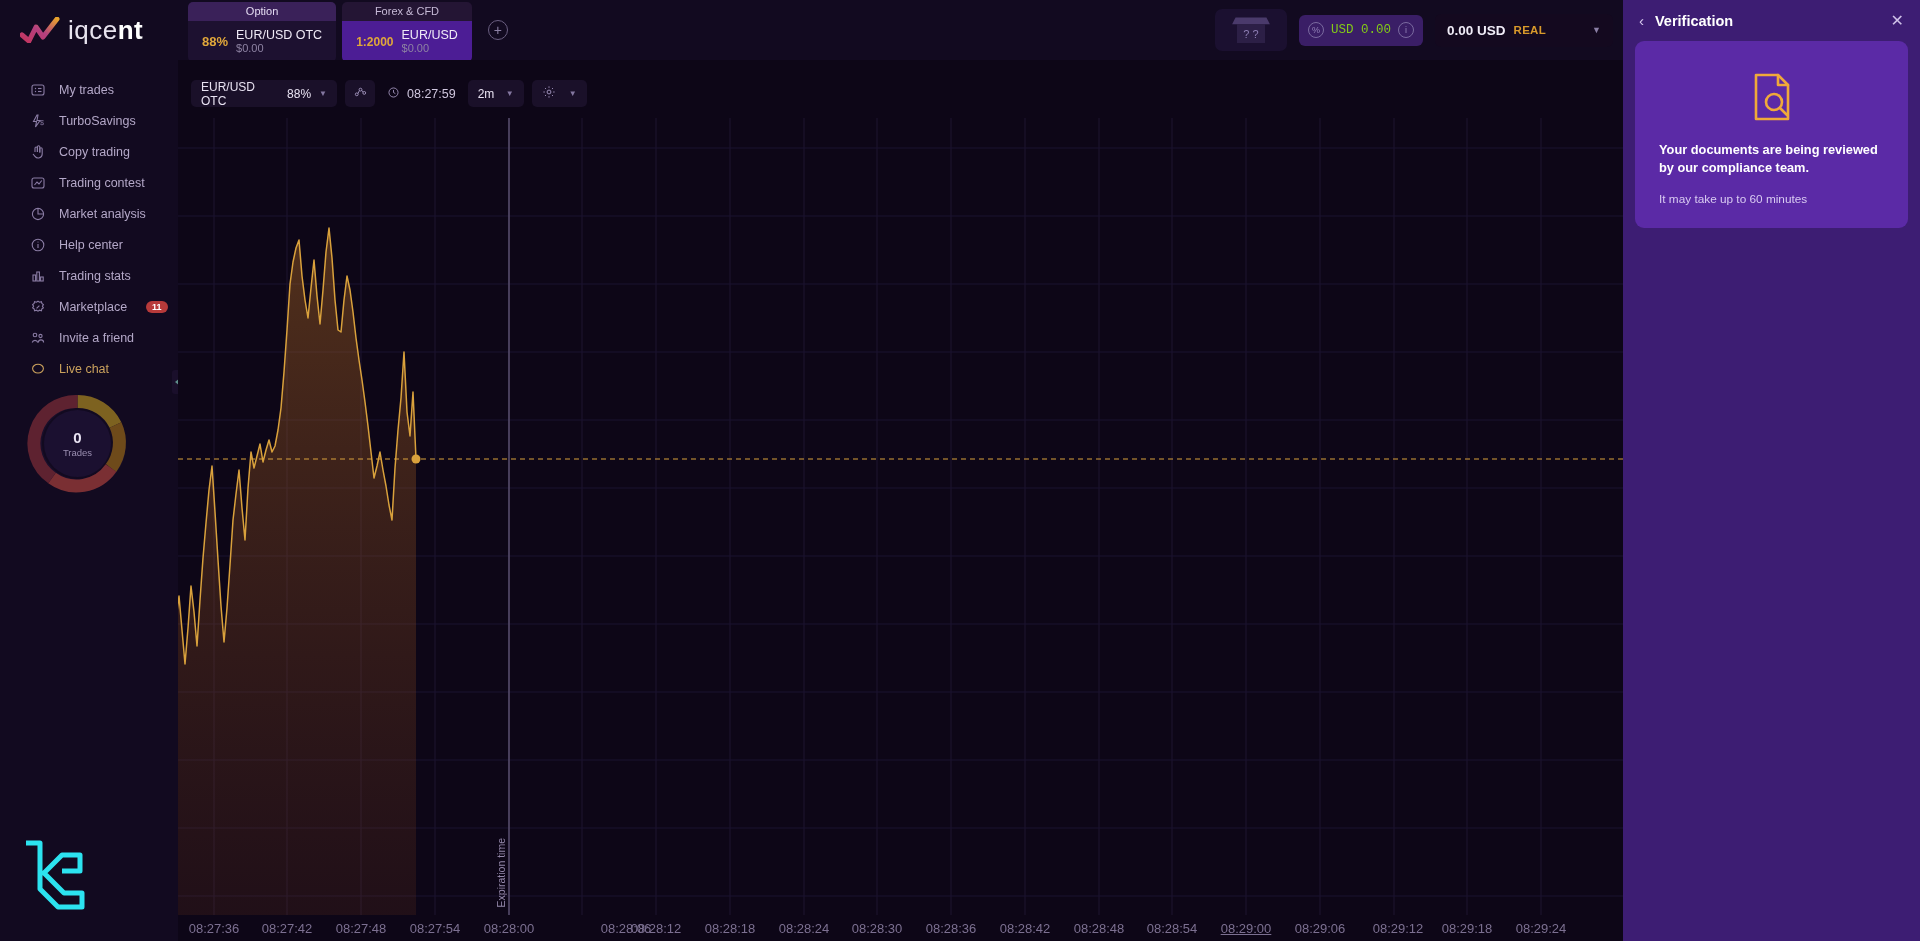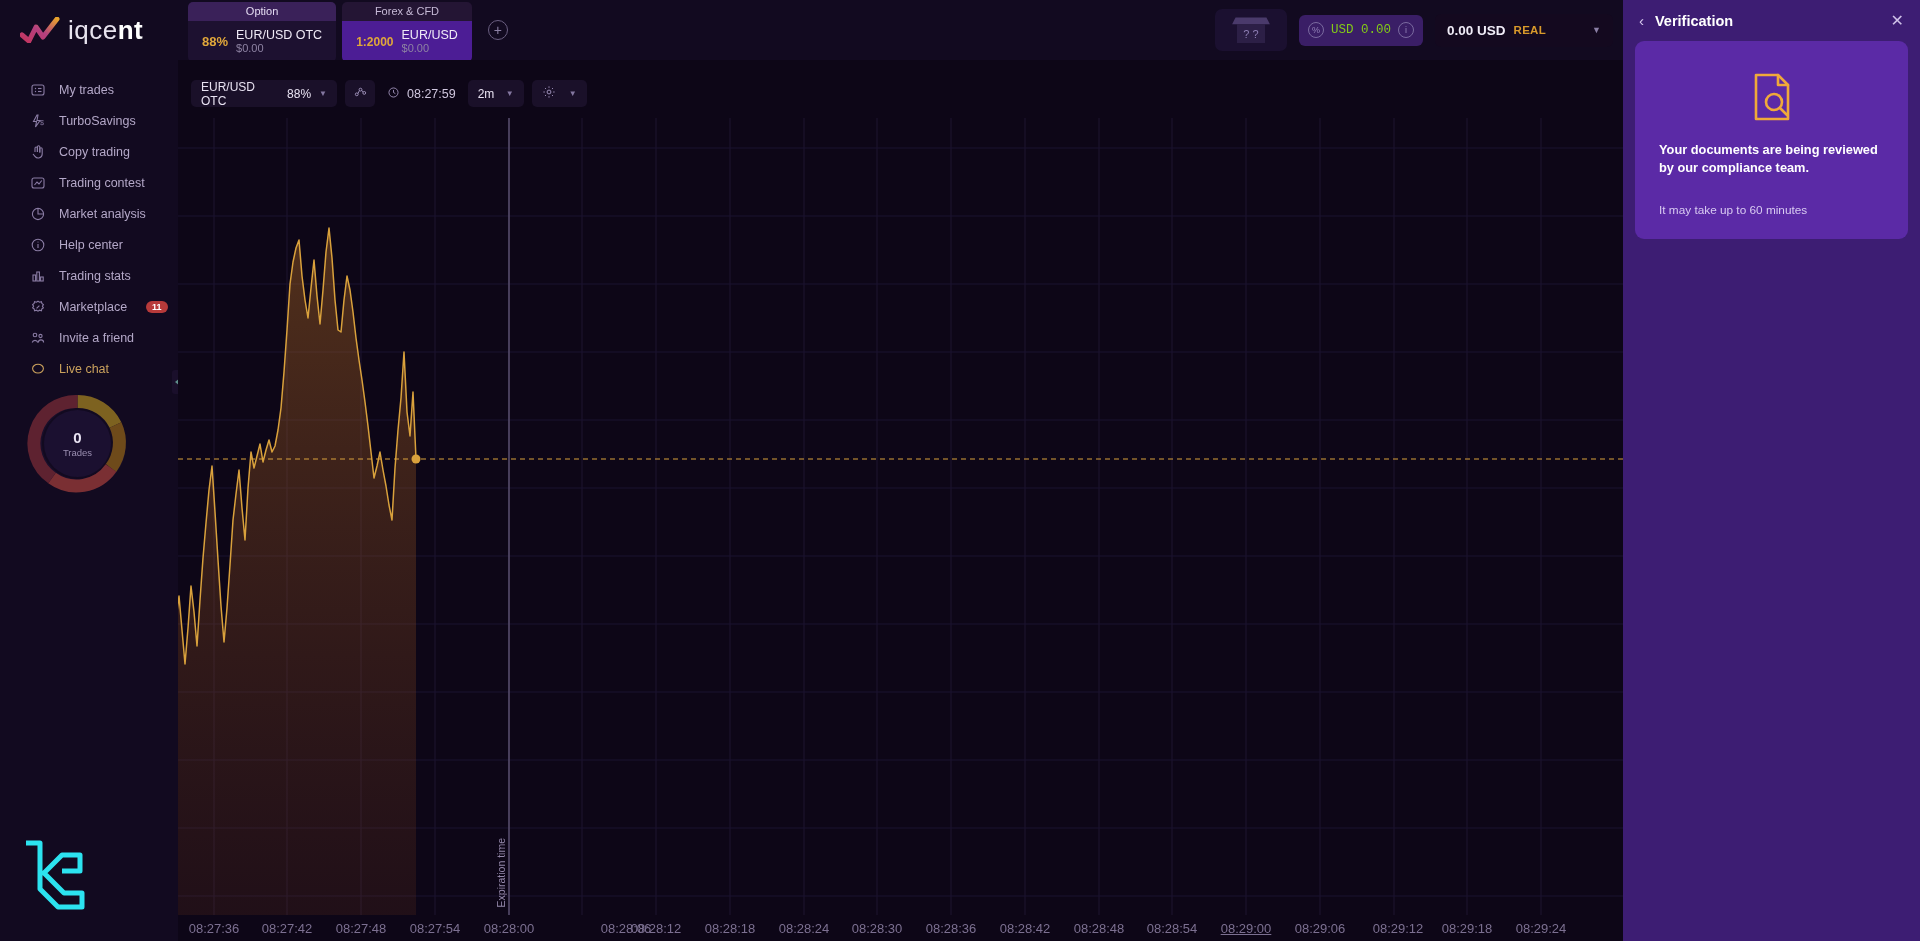--- a/index.html
+++ b/index.html
@@ -134,21 +134,21 @@
   .verif-head { height:41px; display:flex; align-items:center; gap:11px; padding:0 16px; }
   .v-back { color:#d8cbee; font-size:15px; cursor:pointer; line-height:1; }
   .v-title { font-size:14.5px; color:#fff; font-weight:700; }
   .v-close { margin-left:auto; color:#cfc1e8; font-size:16px; cursor:pointer; line-height:1; }
   .verif-card {
     margin: 0 12px; border-radius:9px; background:#5b2aa6;
     padding: 22px 24px 22px; 
   }
   .v-icon { margin: 6px auto 16px; width:56px; height:56px; }
   .v-main { font-size:12.8px; color:#ffffff; font-weight:700; line-height:1.42; }
-  .v-sub { font-size:11.8px; color:#d9cbf2; margin-top:26px; }
+  .v-sub { font-size:11.8px; color:#d9cbf2; margin-top:15px; }
 </style>
 </head>
 <body>
 
 <div id="app">
 
   <div class="topbar">
     <div class="logo-wrap">
       <div class="logo-mark">
         <svg width="40" height="26" viewBox="0 0 40 26">

